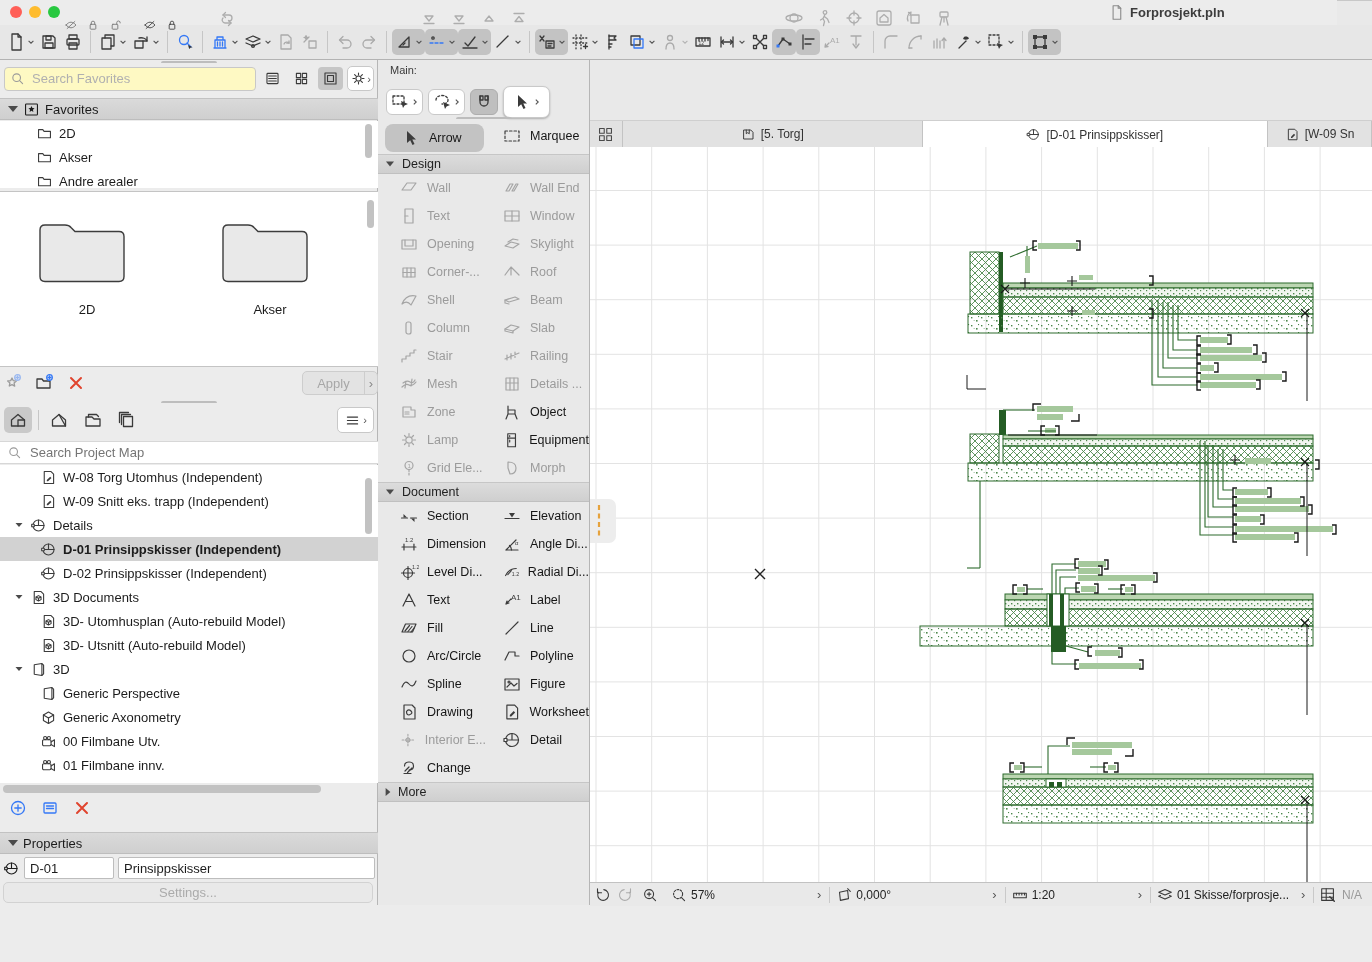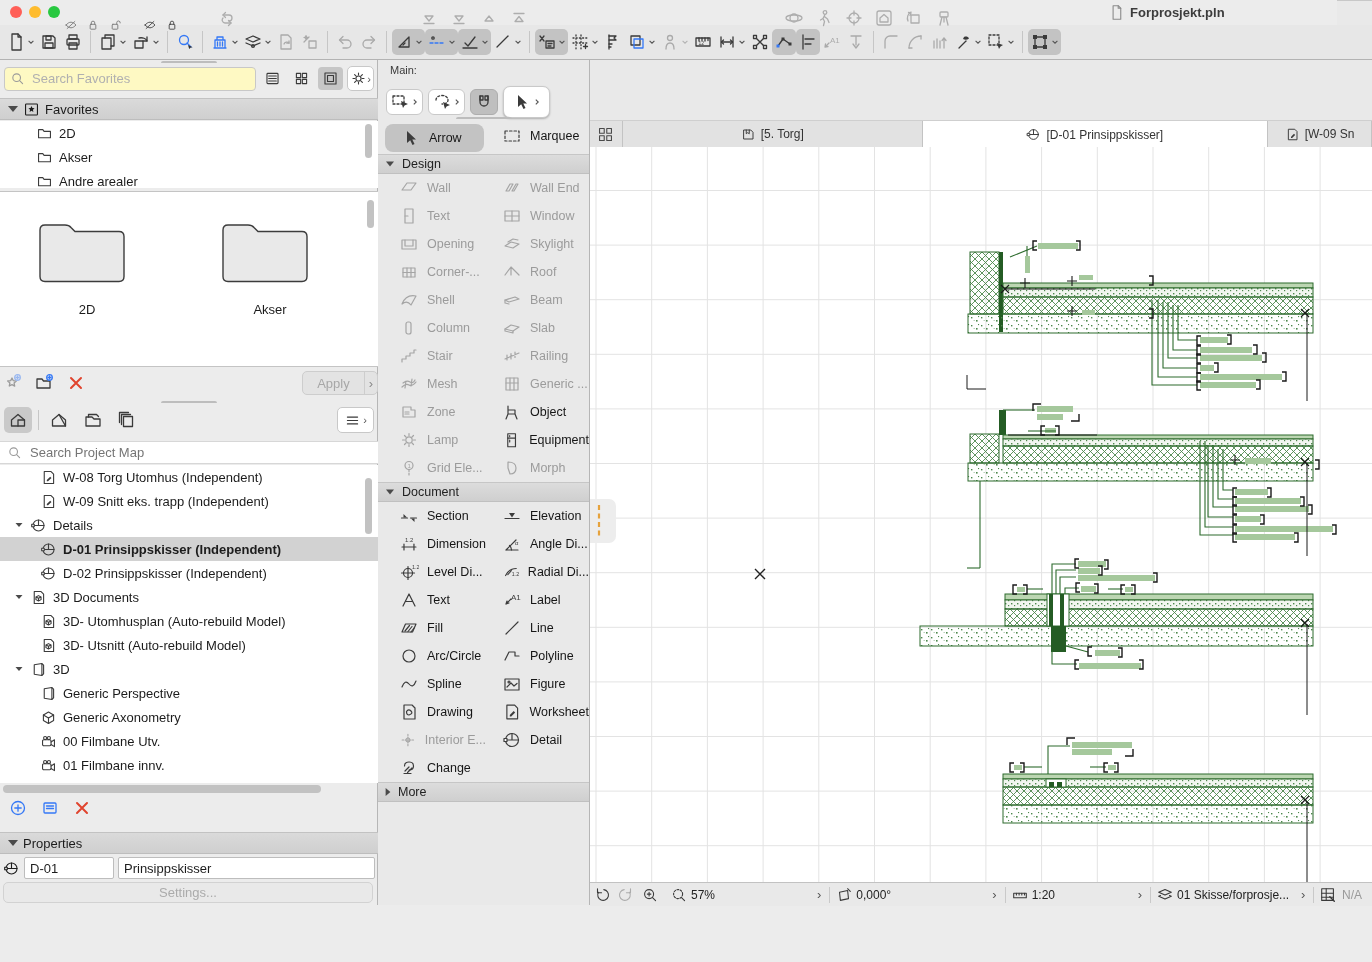--- a/index.html
+++ b/index.html
@@ -1121,21 +1121,21 @@
           </span>
           <span class="tl2">Mesh</span>
         </div>
         <div class="tool dis">
           <span class="tic">
             <svg viewBox="0 0 20 20">
               <rect x="4" y="4" width="12" height="12"></rect>
               <path d="M8 4v12M12 4v12M4 9h12"></path>
             </svg>
           </span>
-          <span class="tl2">Generic ...</span>
+          <span class="tl2">Details ...</span>
         </div>
         <div class="tool dis">
           <span class="tic">
             <svg viewBox="0 0 20 20">
               <path d="M4 5h8v3h4v7H4z"></path>
               <path d="M6 10h4M6 12h4"></path>
             </svg>
           </span>
           <span class="tl2">Zone</span>
         </div>

